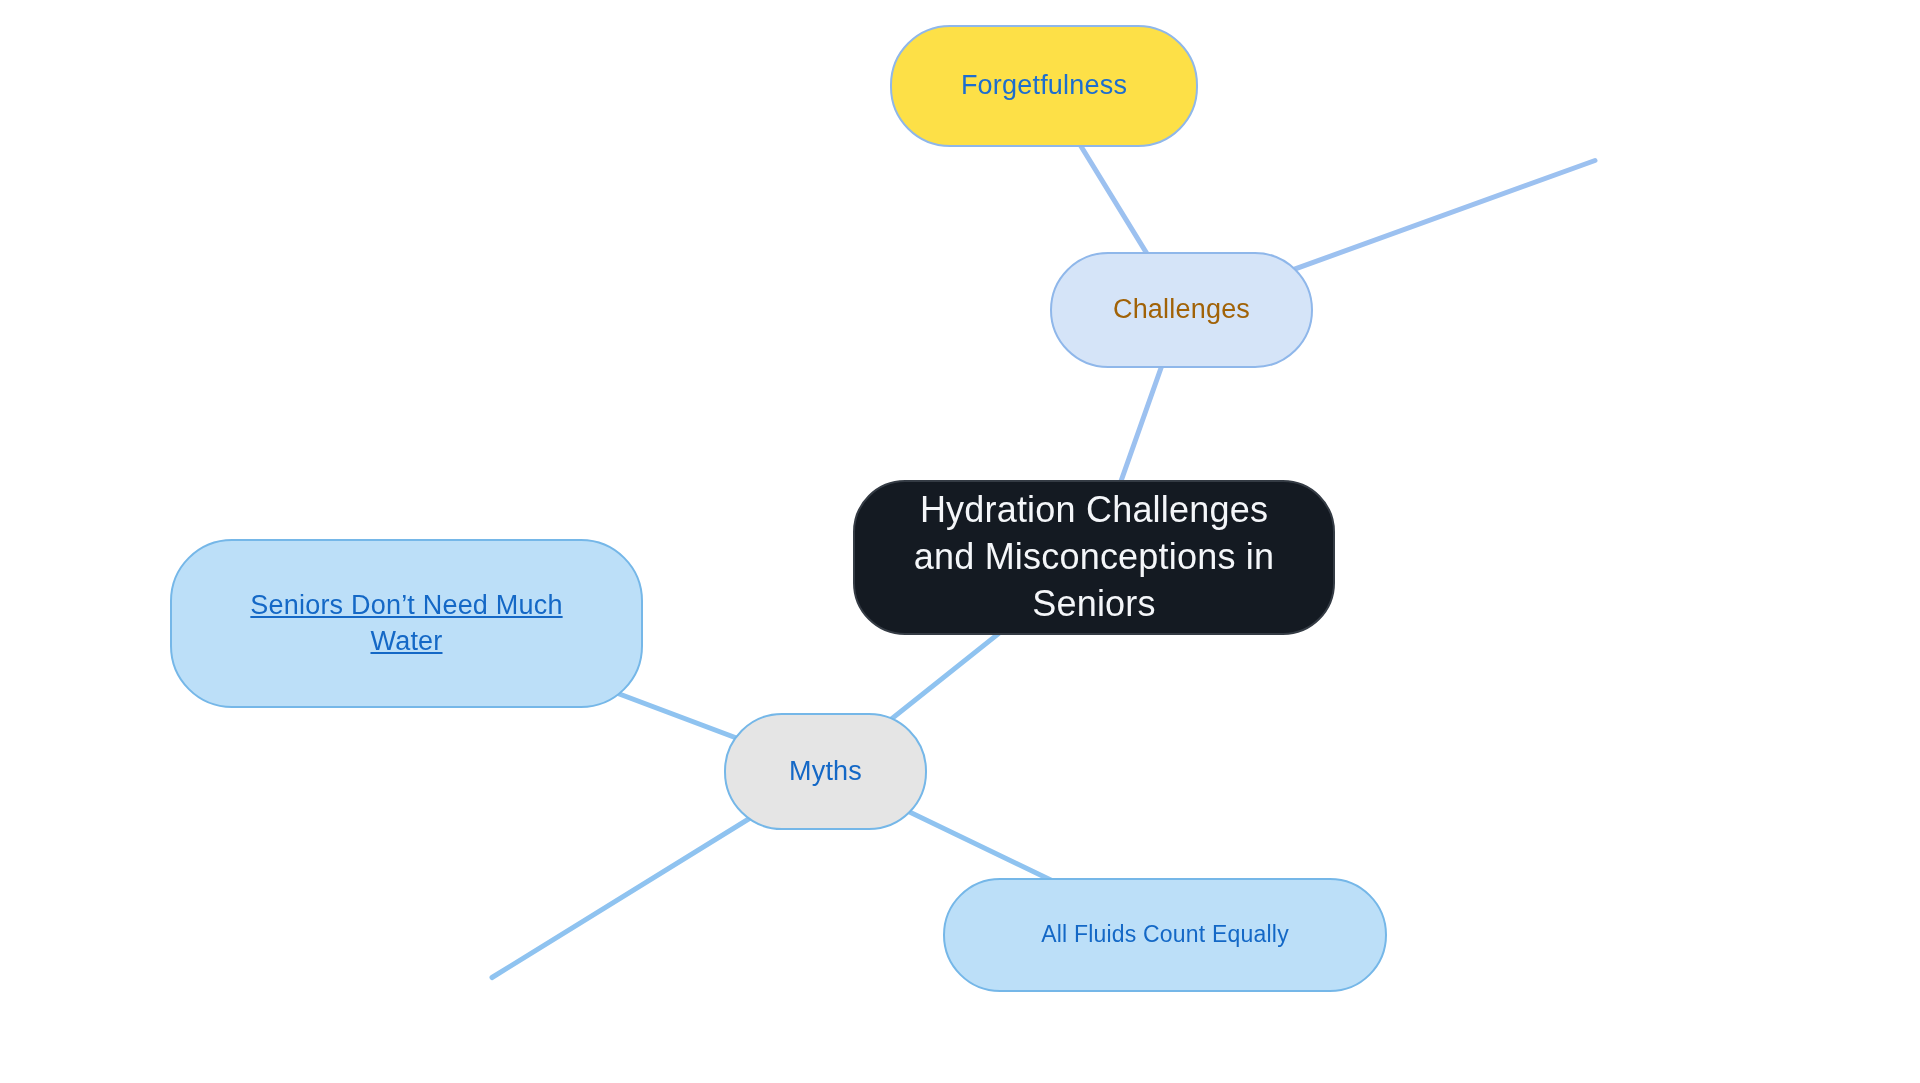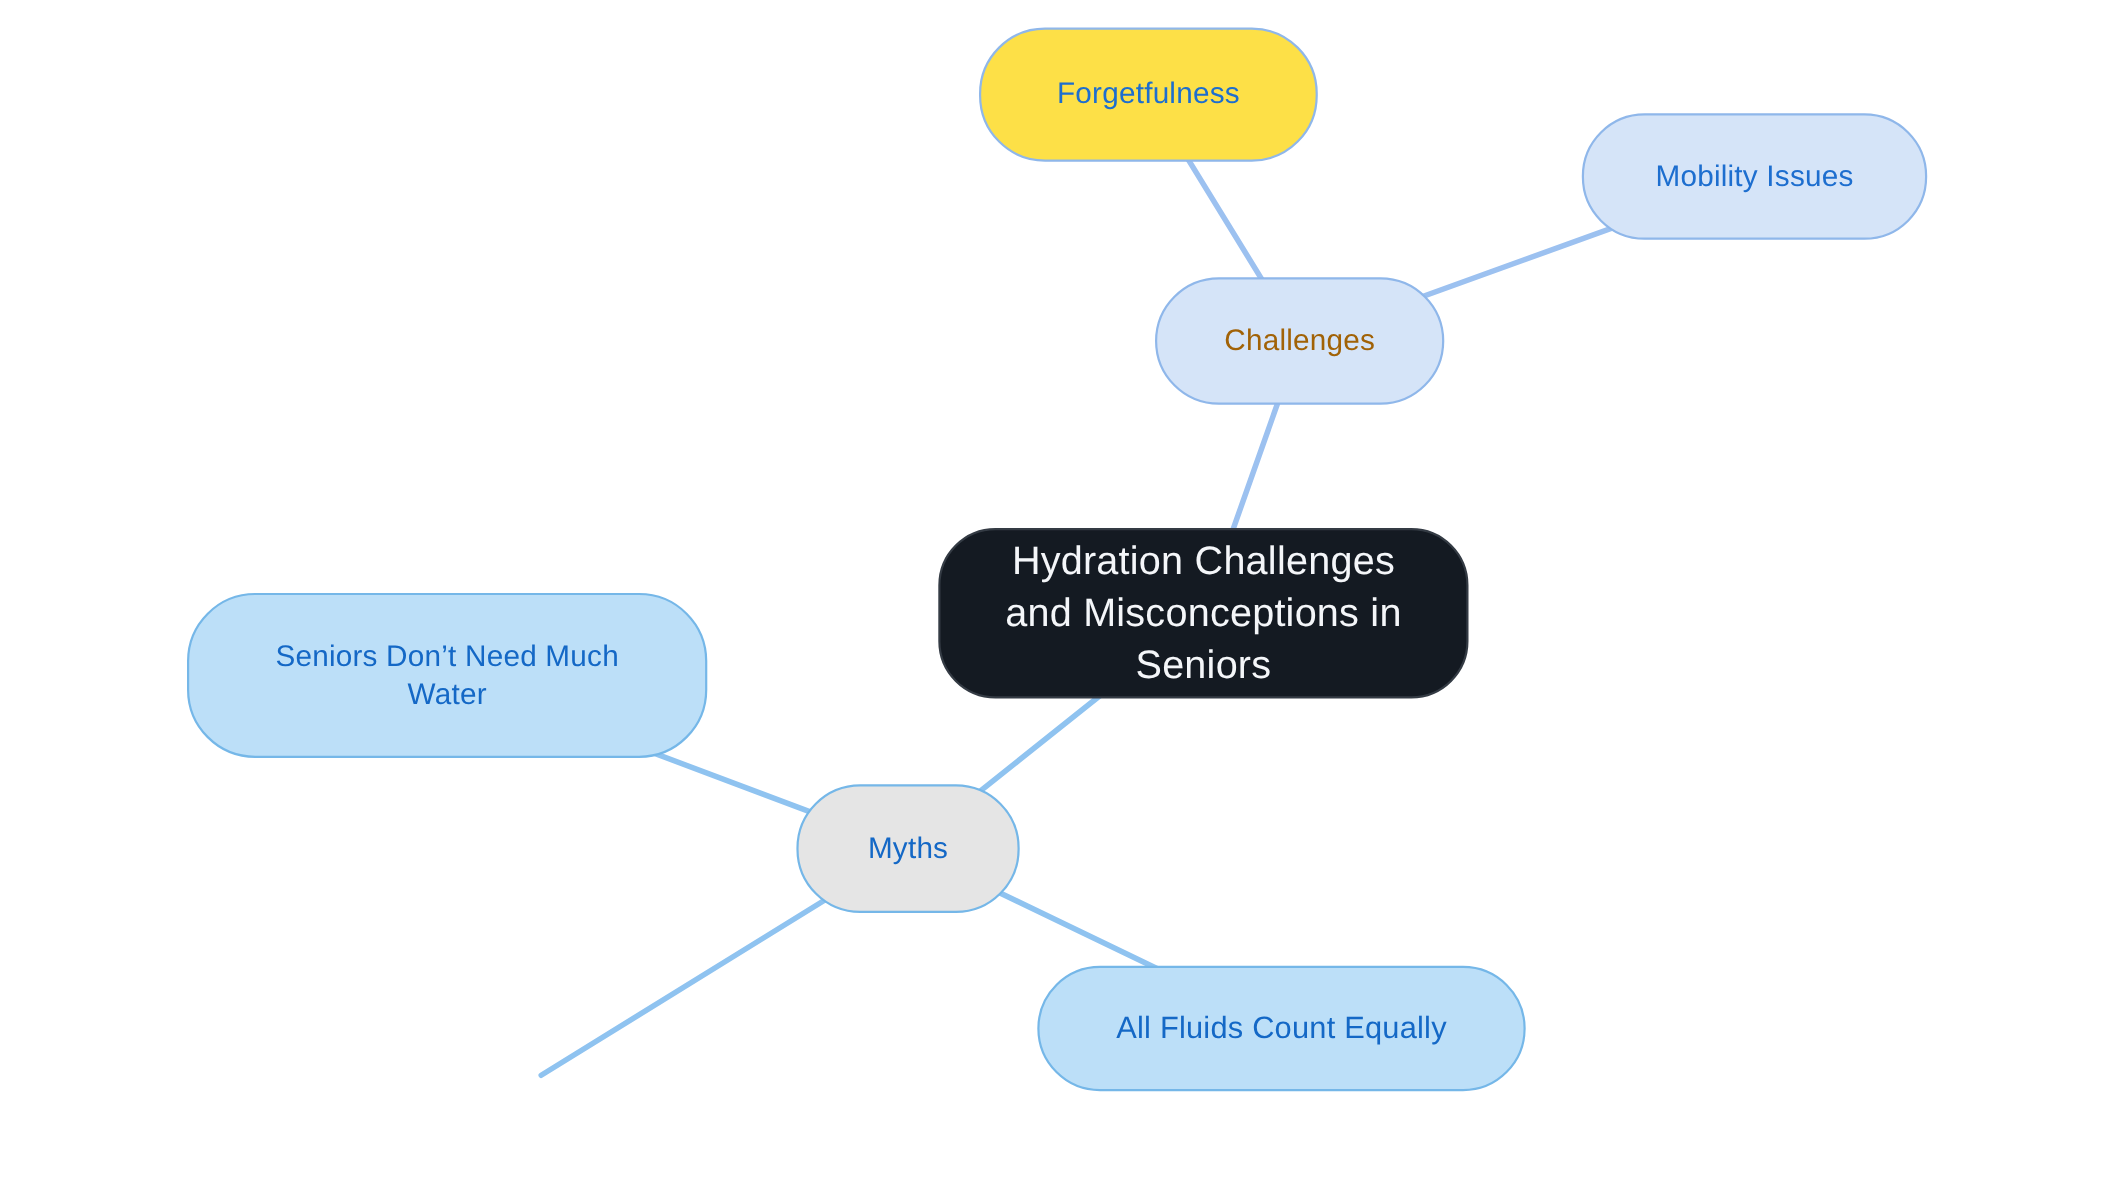--- a/index.html
+++ b/index.html
@@ -60,30 +60,27 @@
   </div>
 
   <div class="node" style="left: 1050px; top: 252px; width: 263px; height: 116px; border-radius: 58px; background: rgb(213, 228, 248); border: 2px solid rgb(143, 183, 234); color: #a16207; font-size: 27px;">
     <span>Challenges</span>
   </div>
 
   <div class="node" style="left: 890px; top: 25px; width: 308px; height: 122px; border-radius: 60px; background: #fde047; border: 2px solid rgb(143, 183, 234); color: rgb(29, 110, 207); font-size: 27px;">
     <span>Forgetfulness</span>
   </div>
 
-  <div class="node" style="left: 1438px; top: 103px; width: 314px; height: 115px; border-radius: 57px; background: rgb(213, 228, 248); border: 2px solid rgb(143, 183, 234); color: rgb(29, 110, 207); font-size: 27px;">
-    <span>Mobility Issues</span>
-  </div>
 
   <div class="node" style="left: 724px; top: 713px; width: 203px; height: 117px; border-radius: 58px; background: #e5e5e5; border: 2px solid rgb(117, 183, 232); color: rgb(20, 104, 198); font-size: 27px;">
     <span>Myths</span>
   </div>
 
-  <div class="node" style="left: 170px; top: 539px; width: 473px; height: 150px; border-radius: 62px; background: rgb(188, 223, 248); border: 2px solid rgb(117, 183, 232); color: rgb(20, 104, 198); font-size: 27px;">
+  <div class="node" style="left: 170px; top: 539px; width: 473px; height: 169px; border-radius: 62px; background: rgb(188, 223, 248); border: 2px solid rgb(117, 183, 232); color: rgb(20, 104, 198); font-size: 27px; text-decoration: underline;">
     <span>Seniors Don’t Need Much Water</span>
   </div>
 
 
-  <div class="node" style="left: 943px; top: 878px; width: 444px; height: 114px; border-radius: 57px; background: rgb(188, 223, 248); border: 2px solid rgb(117, 183, 232); color: rgb(20, 104, 198); font-size: 28px;">
+  <div class="node" style="left: 943px; top: 878px; width: 444px; height: 114px; border-radius: 57px; background: rgb(188, 223, 248); border: 2px solid rgb(117, 183, 232); color: rgb(20, 104, 198); font-size: 23px;">
     <span>All Fluids Count Equally</span>
   </div>
 
 </div>
 
 </body></html>

